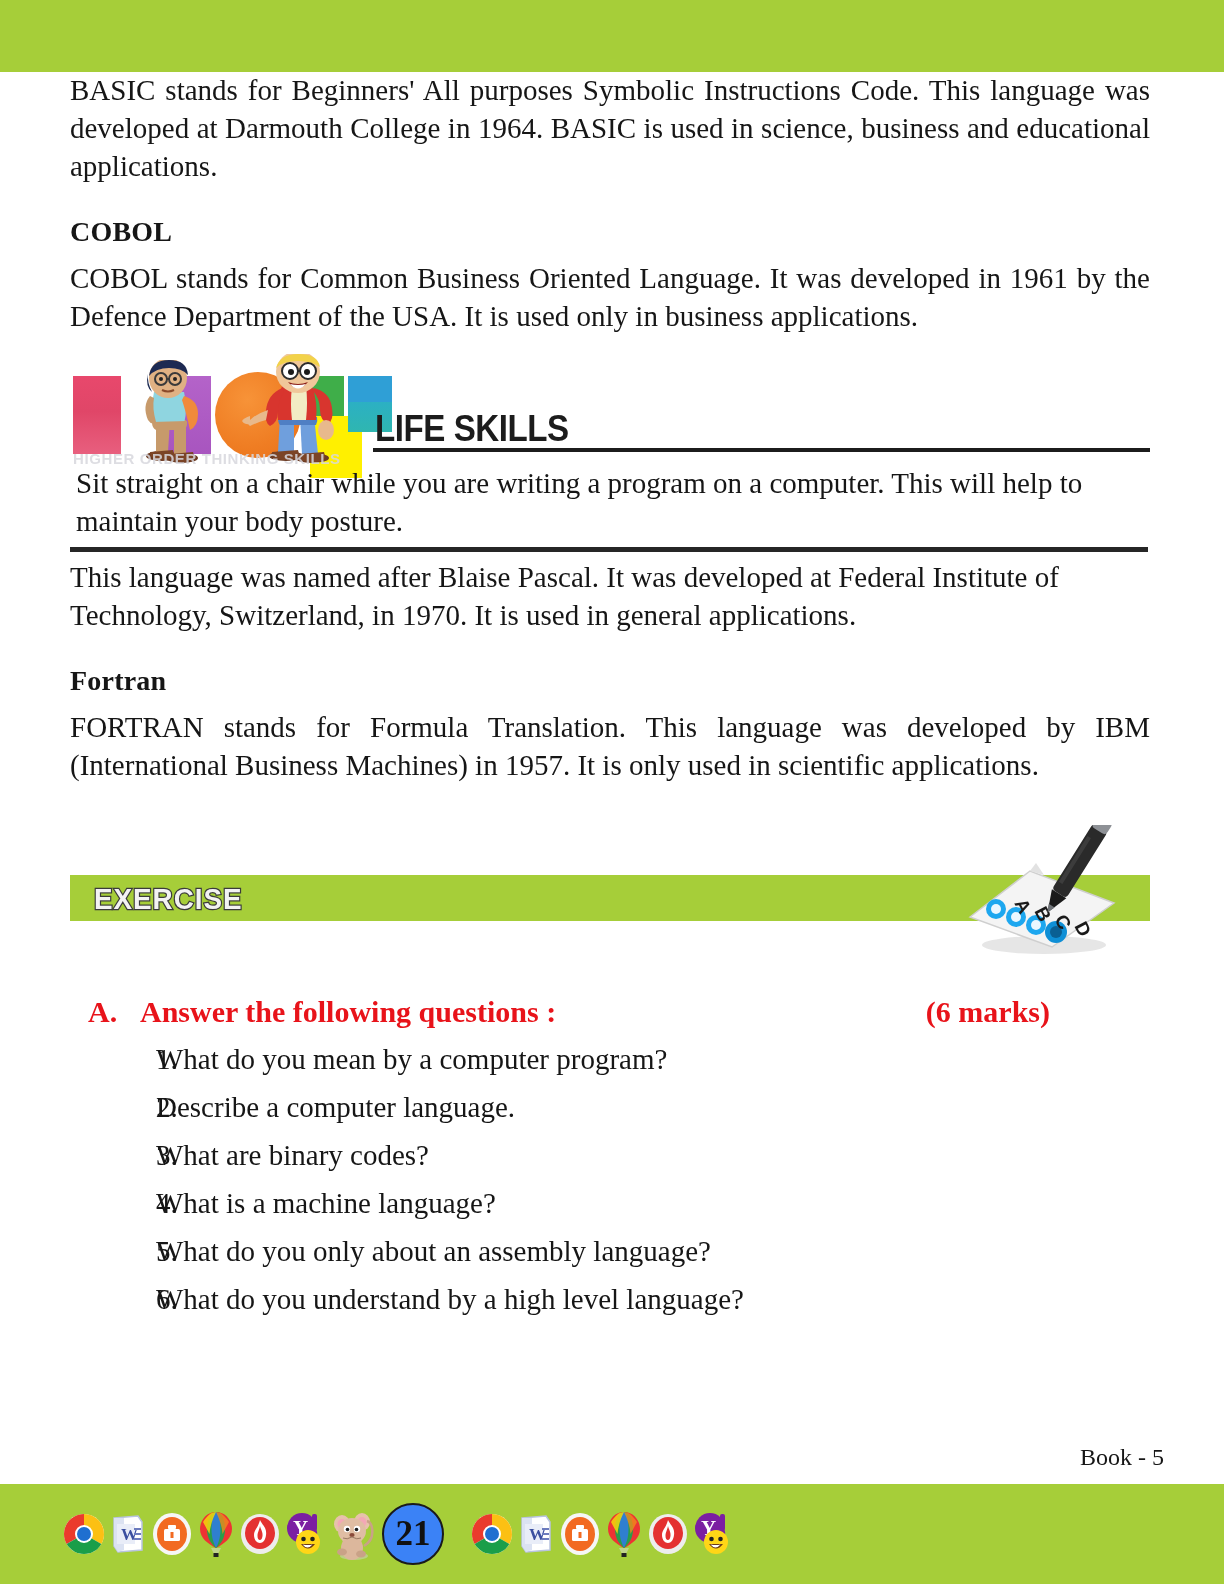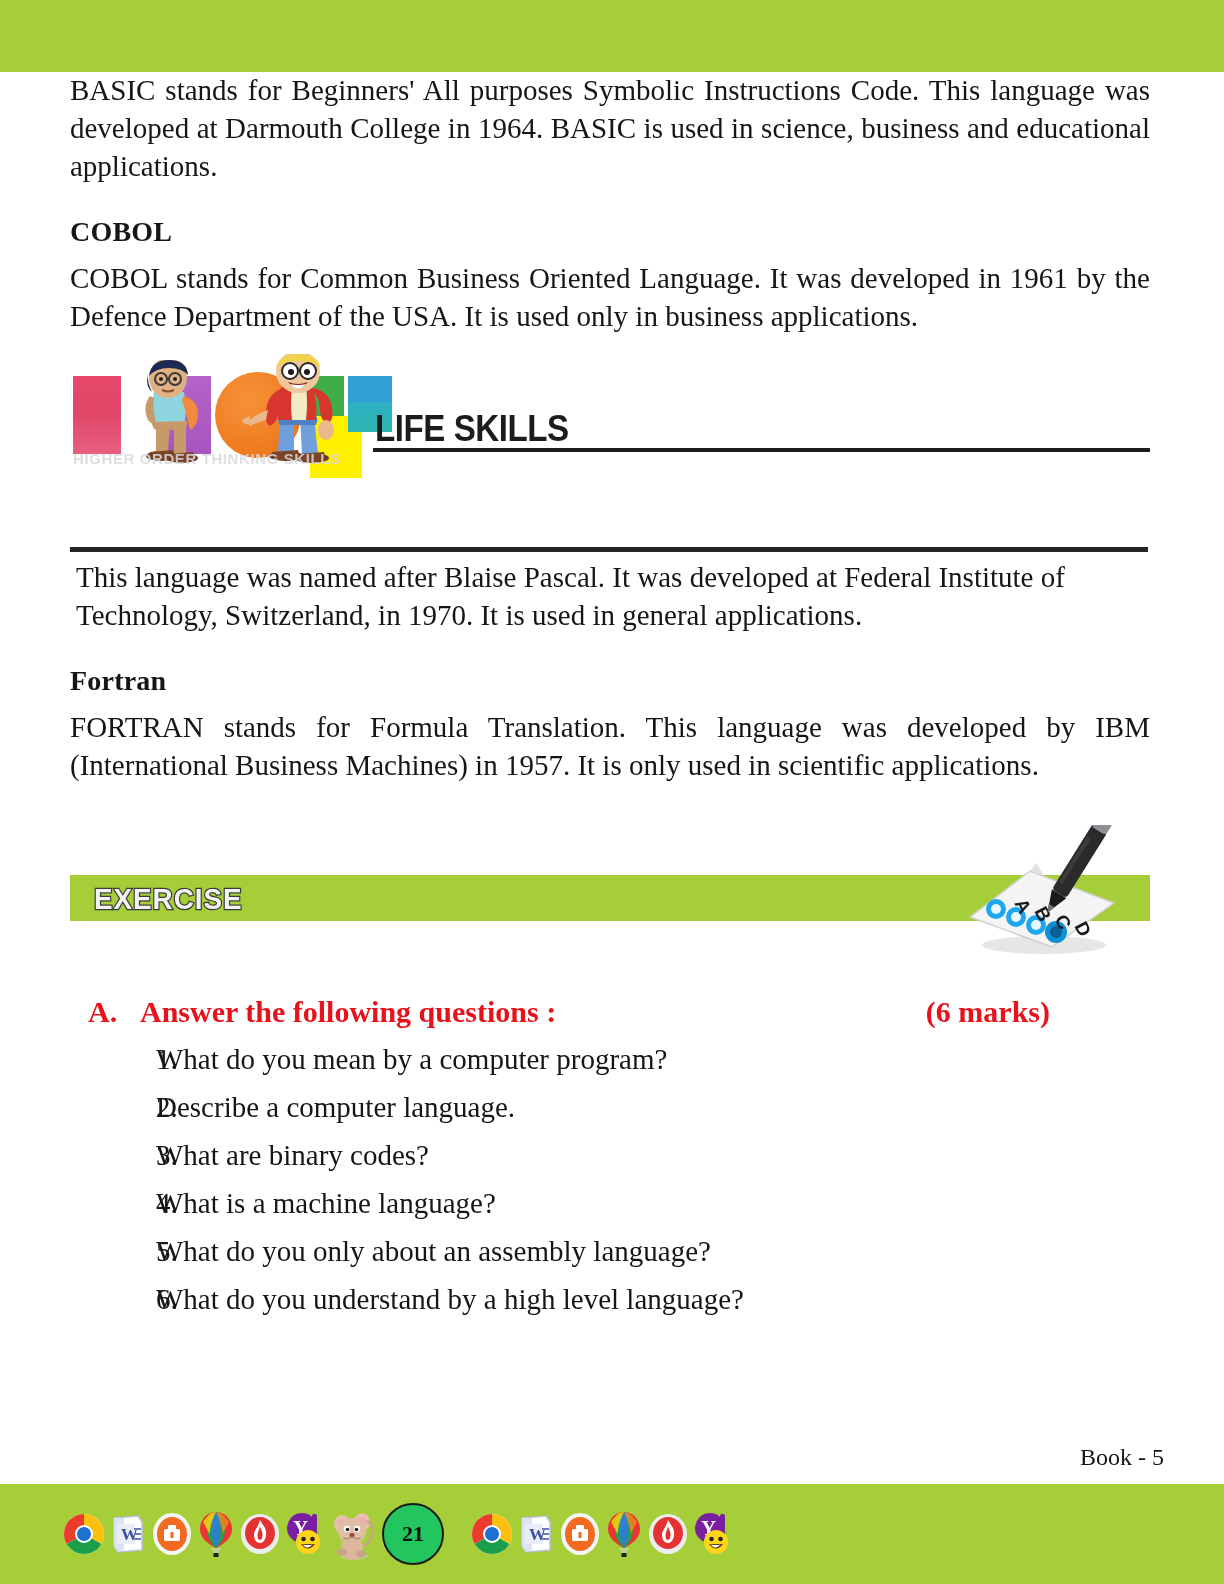--- a/index.html
+++ b/index.html
@@ -37,21 +37,21 @@
     letter-spacing:.2px;
   }
   p.body{
     margin:0;
     padding:0 0 10px 0;
     font-size:29px;
     line-height:1.31;
     color:#161616;
     text-align:justify;
   }
-  p.body.nojust{text-align:left;margin-left:6px;}
+  p.body.nojust{text-align:left;}
 
   
   .lifeskills{
     position:relative;
     margin-top:18px;
     height:195px;
   }
   .ls-banner{
     position:absolute;left:0;top:0;width:1080px;height:95px;
   }
@@ -139,22 +139,22 @@
     font-size:24px;color:#161616;
   }
   .footer-icons{
     position:absolute;left:0;top:1484px;width:1224px;height:100px;
     display:flex;align-items:center;
   }
   .ficon{width:44px;height:50px;flex:none;display:flex;align-items:center;justify-content:center;}
   .pagebadge{
     position:relative;width:58px;height:58px;flex:none;
     display:flex;align-items:center;justify-content:center;
-    background:#22c55e;border:2px solid #1a1a1a;border-radius:50%;
-    font-size:22px;font-weight:bold;color:#111;
+    background:#3b82f6;border:2px solid #1a1a1a;border-radius:50%;
+    font-size:35px;font-weight:bold;color:#111;
   }
   .spacer{flex:1;}
 </style>
 </head>
 <body>
 
 <div class="page">
 
   <div class="band-top"></div>
 
@@ -224,20 +224,21 @@
             <circle cx="69" cy="18" r="3" fill="#1a1a1a"></circle>
             <path d="M50 28 q10 12 20 0 q-10 4 -20 0 Z" fill="#8c1f18"></path>
             <path d="M52 30 q8 2 16 0 q-8 9 -16 0 Z" fill="#fff"></path>
           </svg>
         </div>
       </div>
 
       <div class="ls-title">LIFE SKILLS</div>
       <div class="ls-rule"></div>
       <div class="ls-ghost">HIGHER ORDER THINKING SKILLS</div>
+      <div class="ls-text">Sit straight on a chair while you are writing a program on a computer. This will help to maintain your body posture.</div>
       <div class="ls-bottomrule"></div>
     </div>
 
     <p class="body nojust">This language was named after Blaise Pascal. It was developed at Federal Institute of Technology, Switzerland, in 1970. It is used in general applications.</p>
 
     <h2 class="sub">Fortran</h2>
     <p class="body">FORTRAN stands for Formula Translation. This language was developed by IBM (International Business Machines) in 1957. It is only used in scientific applications.</p>
 
     <div class="exercise-wrap">
       <div class="ex-band"></div>

